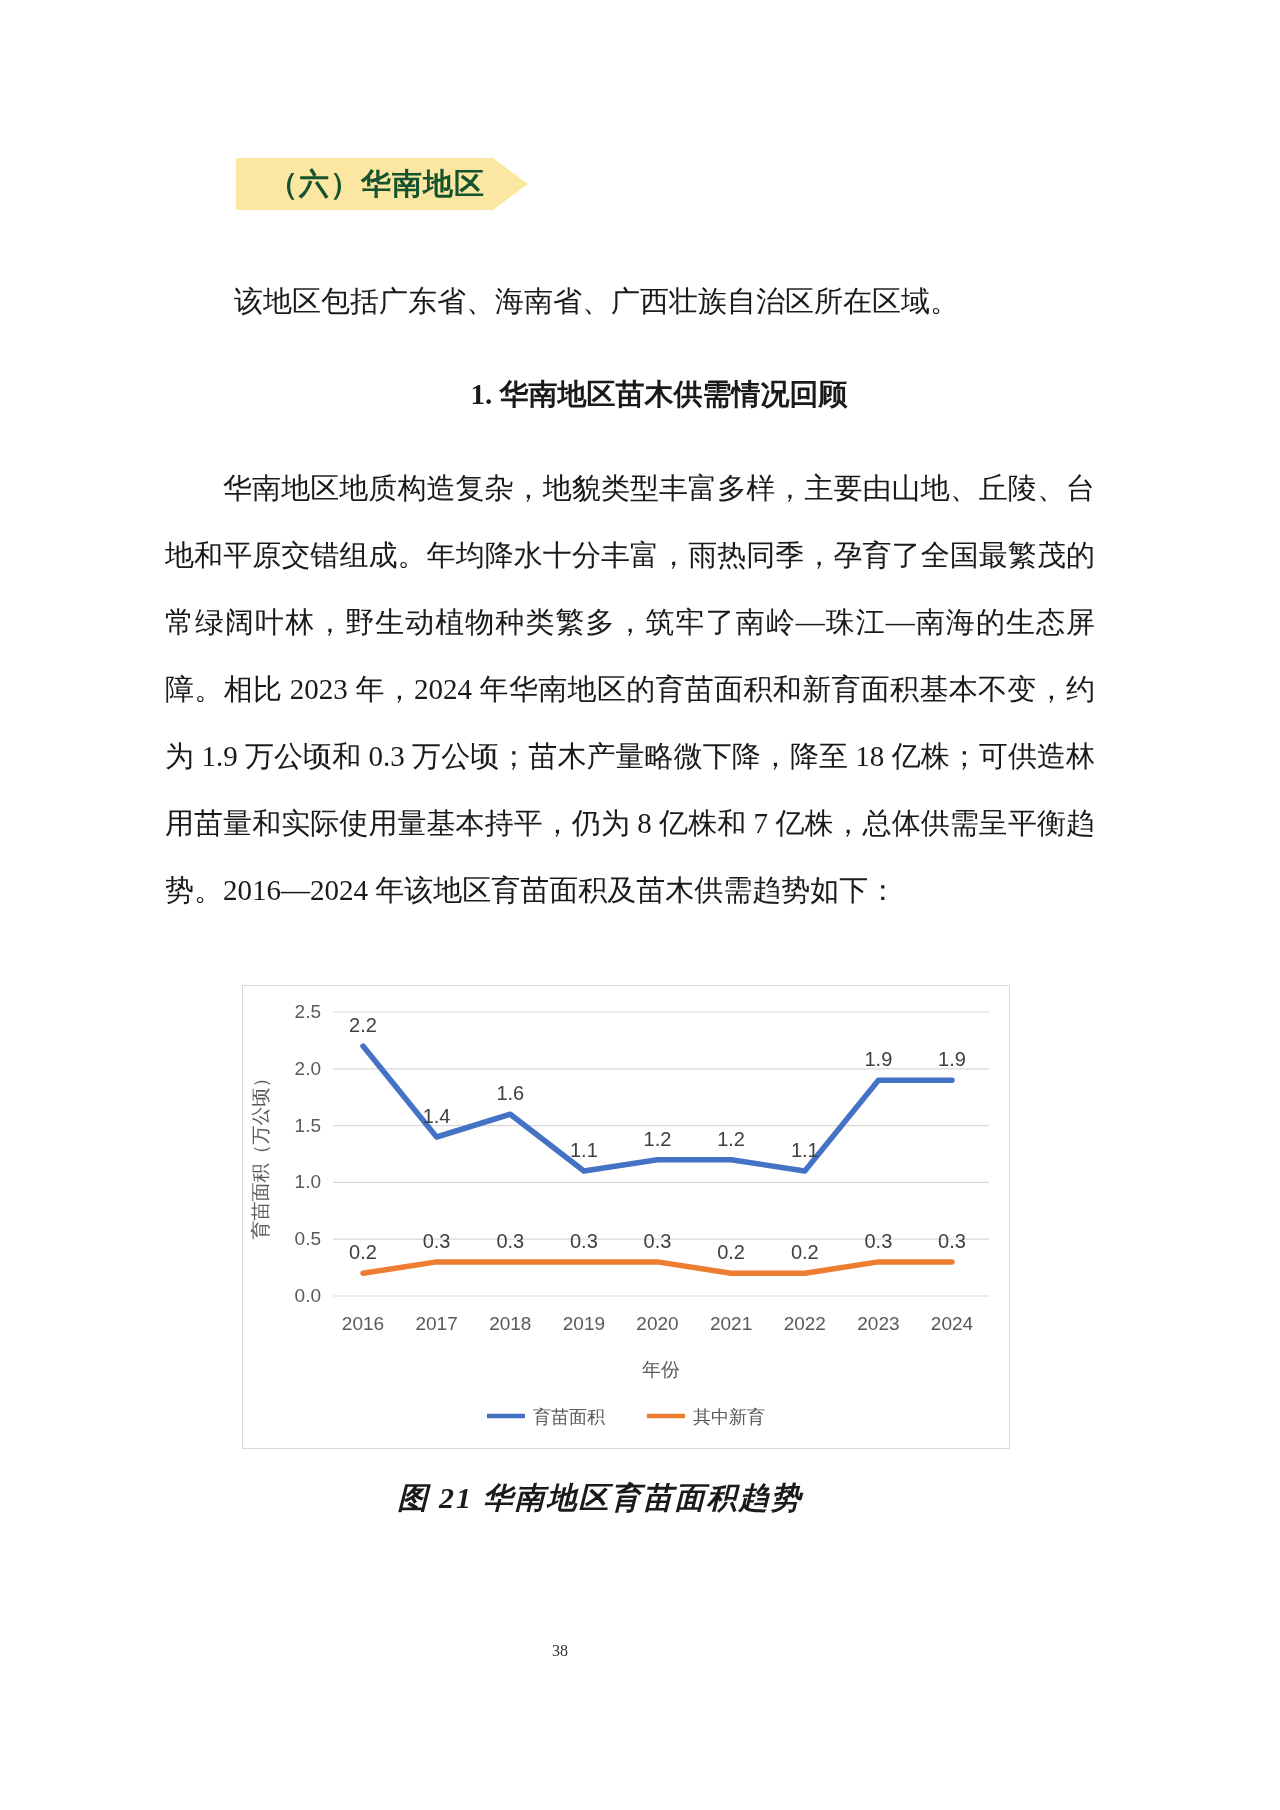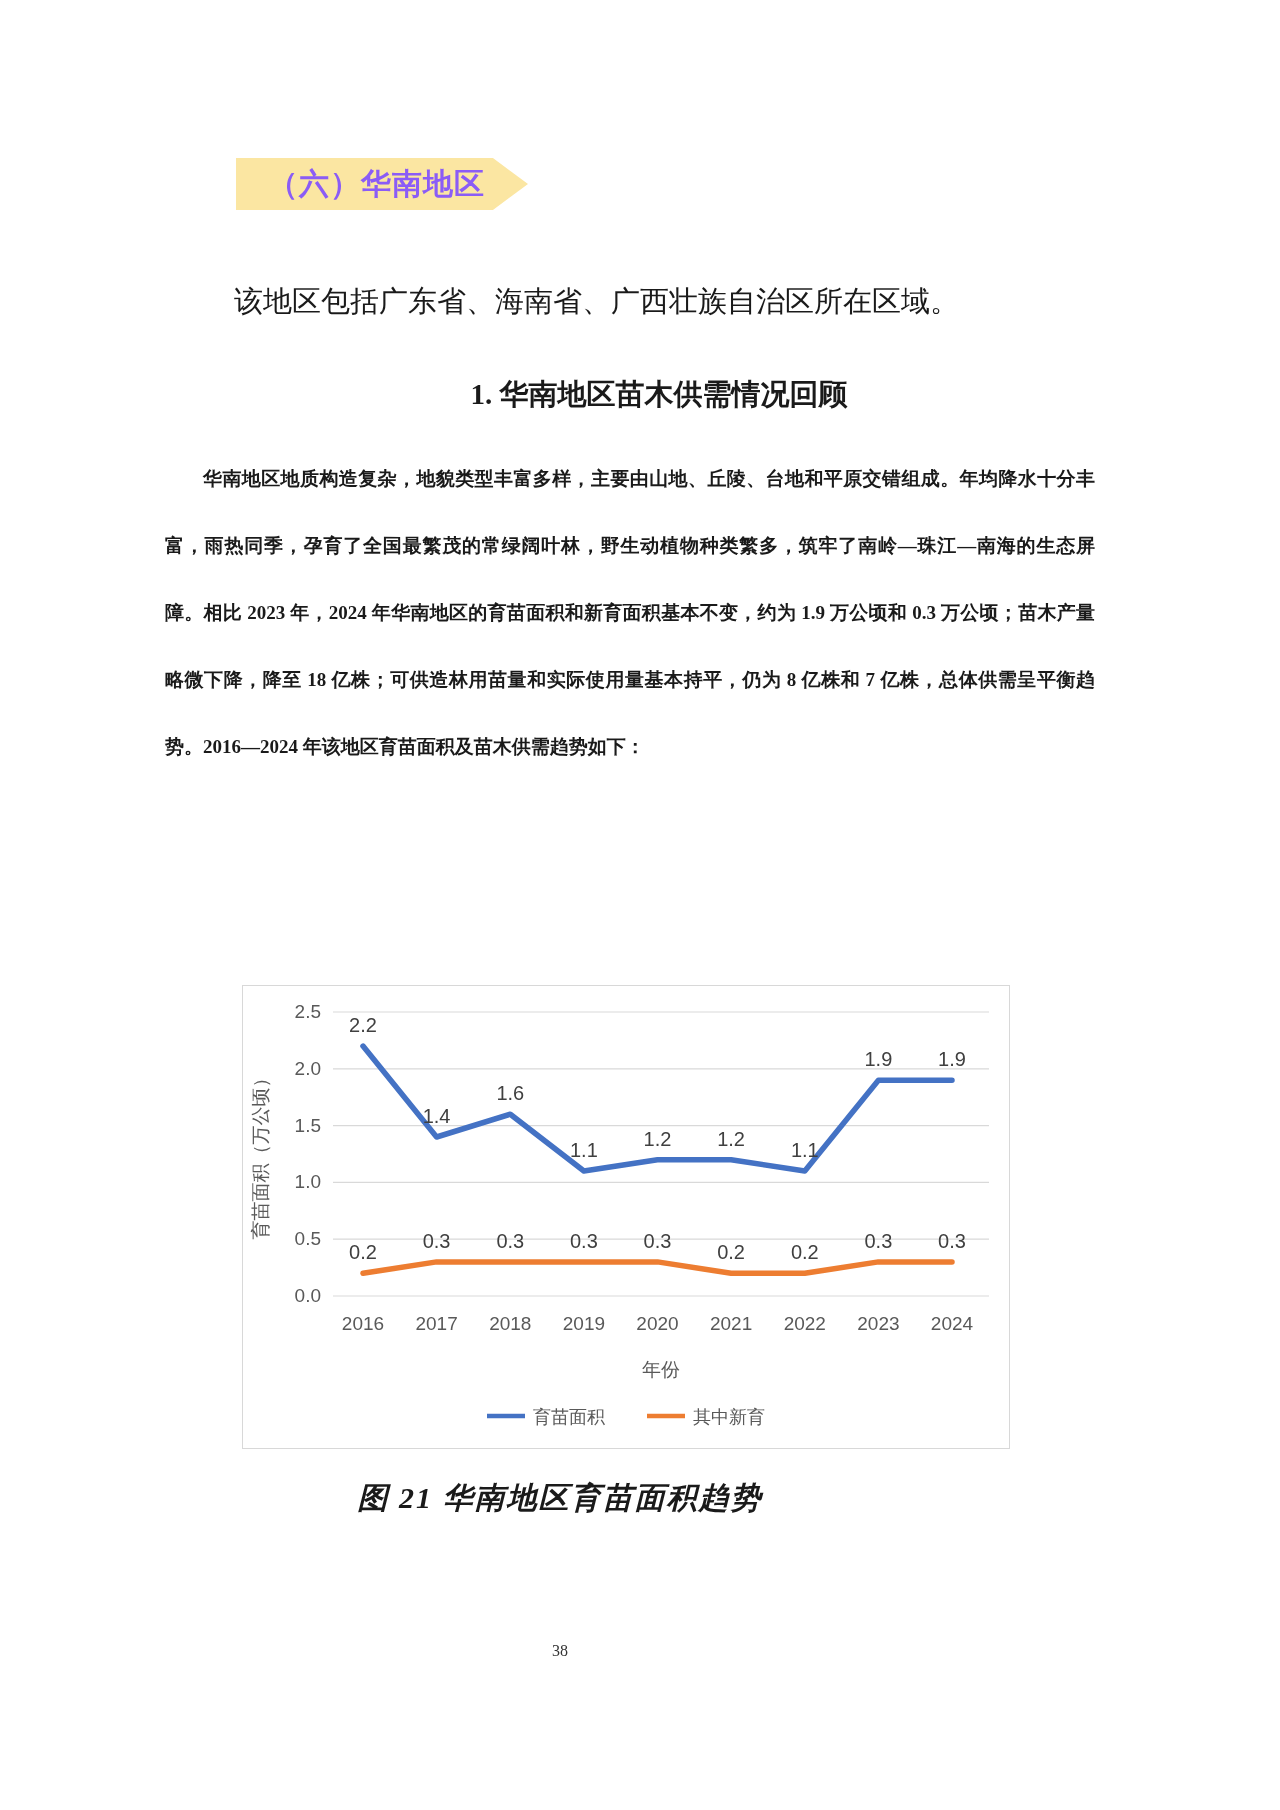--- a/index.html
+++ b/index.html
@@ -29,21 +29,21 @@
     background:#FBE6A2;
     clip-path:polygon(0 0, 88% 0, 100% 50%, 88% 100%, 0 100%);
   }
   .banner-text{
     position:relative;
     display:block;
     line-height:52px;
     padding-left:32px;
     font-size:30px;
     font-weight:bold;
-    color:#8b5cf6;
+    color:#14532d;
     font-family:"Liberation Sans","DejaVu Sans",sans-serif;
     letter-spacing:1px;
   }
   .intro{
     position:absolute;
     top:242px;
     left:176px;
     width:930px;
     font-size:29px;
     line-height:60px;
@@ -58,26 +58,25 @@
     line-height:58px;
     font-weight:bold;
     text-indent:2em;
     text-align:center;
   }
   .body-par{
     position:absolute;
     top:426px;
     left:165px;
     width:930px;
-    font-size:19px;
+    font-size:29px;
     line-height:67px;
     text-align:justify;
     text-justify:inter-ideograph;
     text-indent:2em;
-    font-weight:bold;
   }
   .chart-box{
     position:absolute;
     top:985px;
     left:242px;
     width:768px;
     height:464px;
     border:1px solid #D8D8D8;
     background:#ffffff;
     box-sizing:border-box;
@@ -107,20 +106,21 @@
   .caption{
     position:absolute;
     top:1478px;
     left:0;
     width:1120px;
     text-align:center;
     font-size:30px;
     font-style:italic;
     font-weight:bold;
     letter-spacing:2px;
+    padding-left:40px;
   }
   .page-num{
     position:absolute;
     top:1642px;
     left:0;
     width:1120px;
     text-align:center;
     font-size:16px;
     color:#333333;
     font-family:"Liberation Serif","DejaVu Serif",serif;

